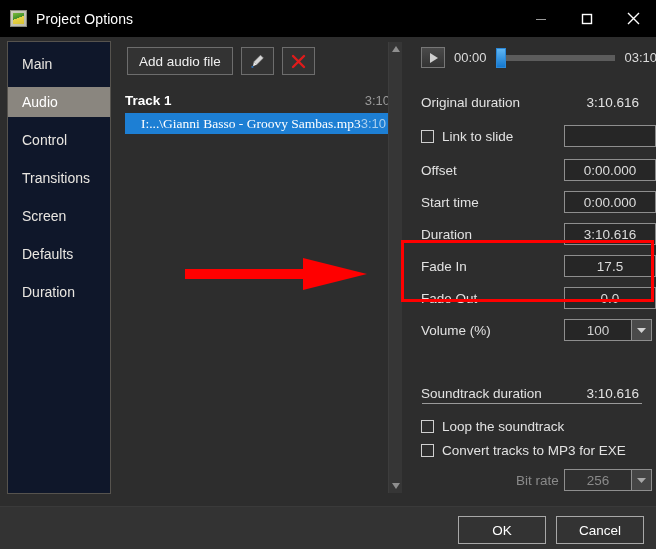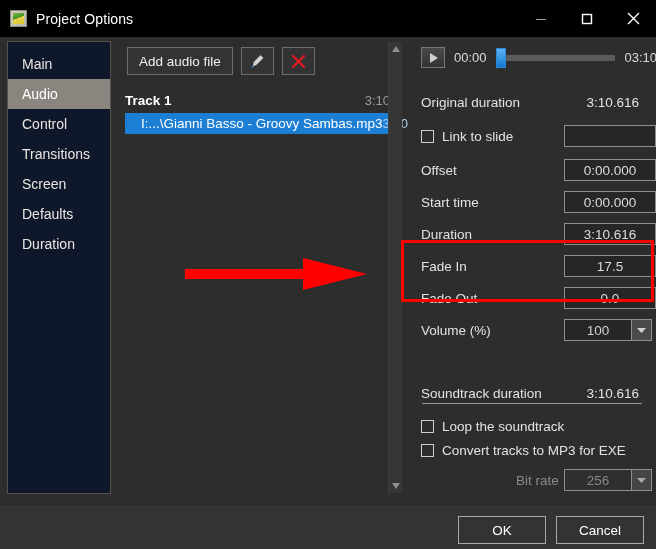--- a/index.html
+++ b/index.html
@@ -42,21 +42,21 @@
   .wbtn svg { display: block; }
 
   
   #sidebar {
     position: absolute; left: 7px; top: 41px; width: 104px; height: 453px;
     background: #0f172a;
     border: 1px solid #56534e;
   }
   .side-item {
     height: 30px; display: flex; align-items: center;
-    padding-left: 14px; color: #e9e6e1; font-size: 14px;
+    padding-left: 14px; color: #e9e6e1; font-size: 14px; margin-top: 8px;
   }
   .side-item.first { margin-top: 7px; }
   .side-item.active { background: #8a867f; color: #ffffff; }
 
   #leftstrip {
     position: absolute; left: 0; top: 41px; width: 7px; height: 453px;
     background: #2d2d2d;
   }
 
   #content {
@@ -83,21 +83,21 @@
   }
   #track-header .tname { color: #ffffff; font-size: 13.5px; font-weight: bold; }
   #track-header .tdur { color: #9a9a9a; font-size: 13px; }
 
   #track-row {
     position: absolute; left: 13px; top: 72px; right: 12px; height: 21px;
     background: #1d7fd4;
     display: flex; align-items: center; justify-content: space-between;
     padding: 0 6px 0 16px;
   }
-  #track-row .fname { color: #ffffff; font-size: 13.5px; white-space: nowrap; }
+  #track-row .fname { color: #ffffff; font-size: 13.5px; white-space: nowrap; font-family: Liberation Serif, serif; }
   #track-row .fdur { color: #a9cfee; font-size: 13px; }
 
   
   #vscroll {
     position: absolute; left: 276px; top: 1px; width: 14px; height: 451px;
     background: #363636;
     border-left: 1px solid #3d3d3d;
   }
   .sarrow {
     position: absolute; left: 0; width: 14px; height: 14px;

